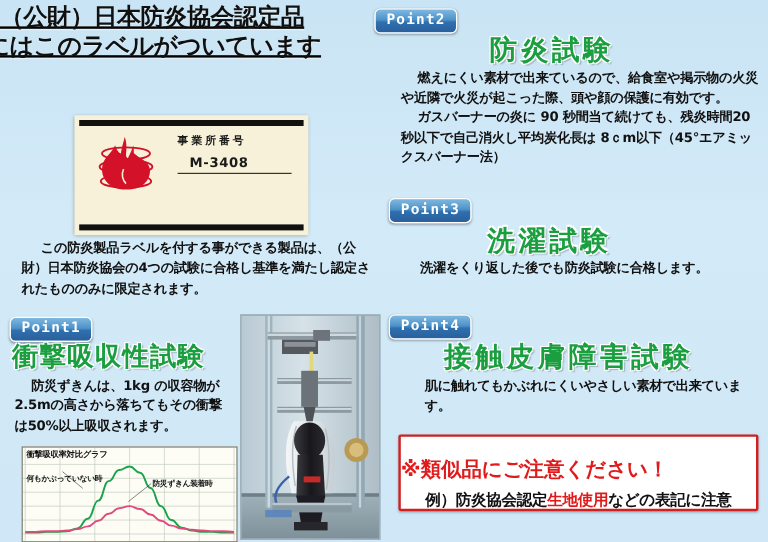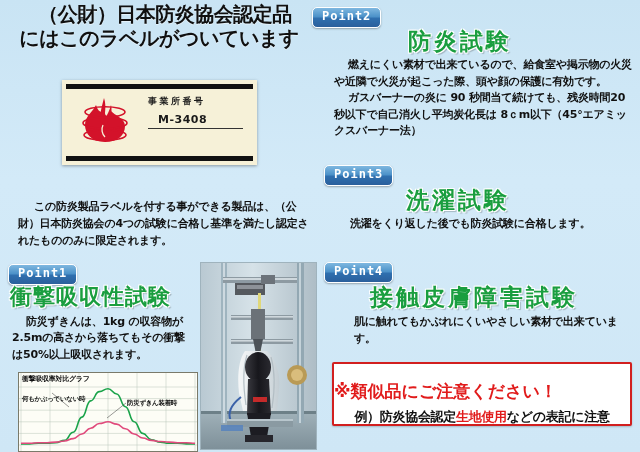--- a/index.html
+++ b/index.html
@@ -18,42 +18,43 @@
     background: #cbe6f5;
     background: linear-gradient(180deg, #c9e4f4 0%, #d3eaf8 40%, #cfe7f6 100%);
   }
 
   
   .header {
     position: absolute;
     left: 0;
     top: 2px;
     width: 330px;
-    text-align: center;
+    text-align: left;
+    text-decoration: underline;
   }
   .header-line {
     font-weight: bold;
     font-size: 20px;
     letter-spacing: -0.5px;
     color: #101010;
     line-height: 1.22;
     white-space: nowrap;
     text-shadow: 0 1px 0 rgba(255,255,255,0.5);
   }
   .header-line.l2 {
     margin-left: -12px;
   }
 
   
   .label-card {
     position: absolute;
     left: 62px;
-    top: 80px;
+    top: 96px;
     width: 195px;
-    height: 85px;
+    height: 100px;
     background: #f6f1d8;
     border: 0;
     box-shadow: 0 1px 3px rgba(0,0,0,0.35);
   }
   .label-bar {
     position: absolute;
     left: 4px;
     right: 4px;
     height: 5px;
     background: #111111;

